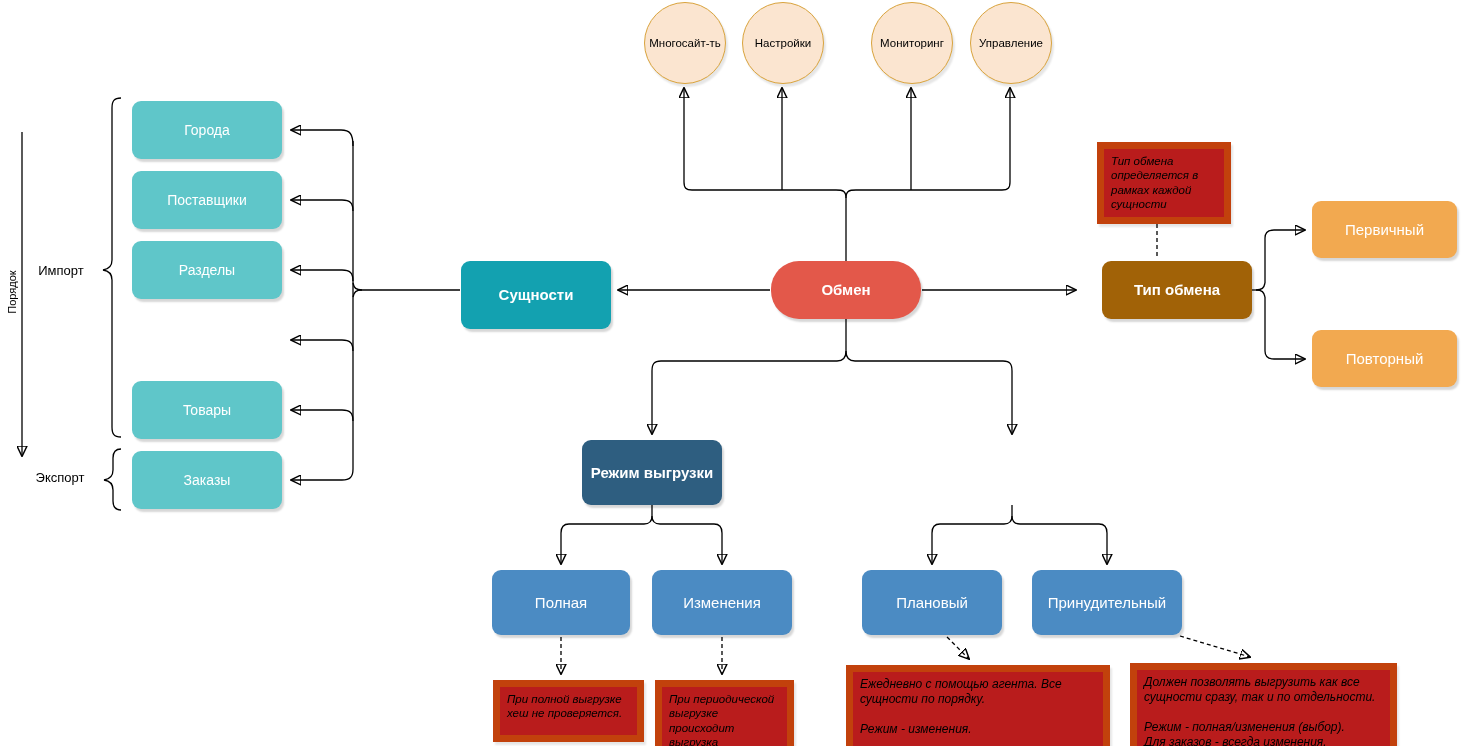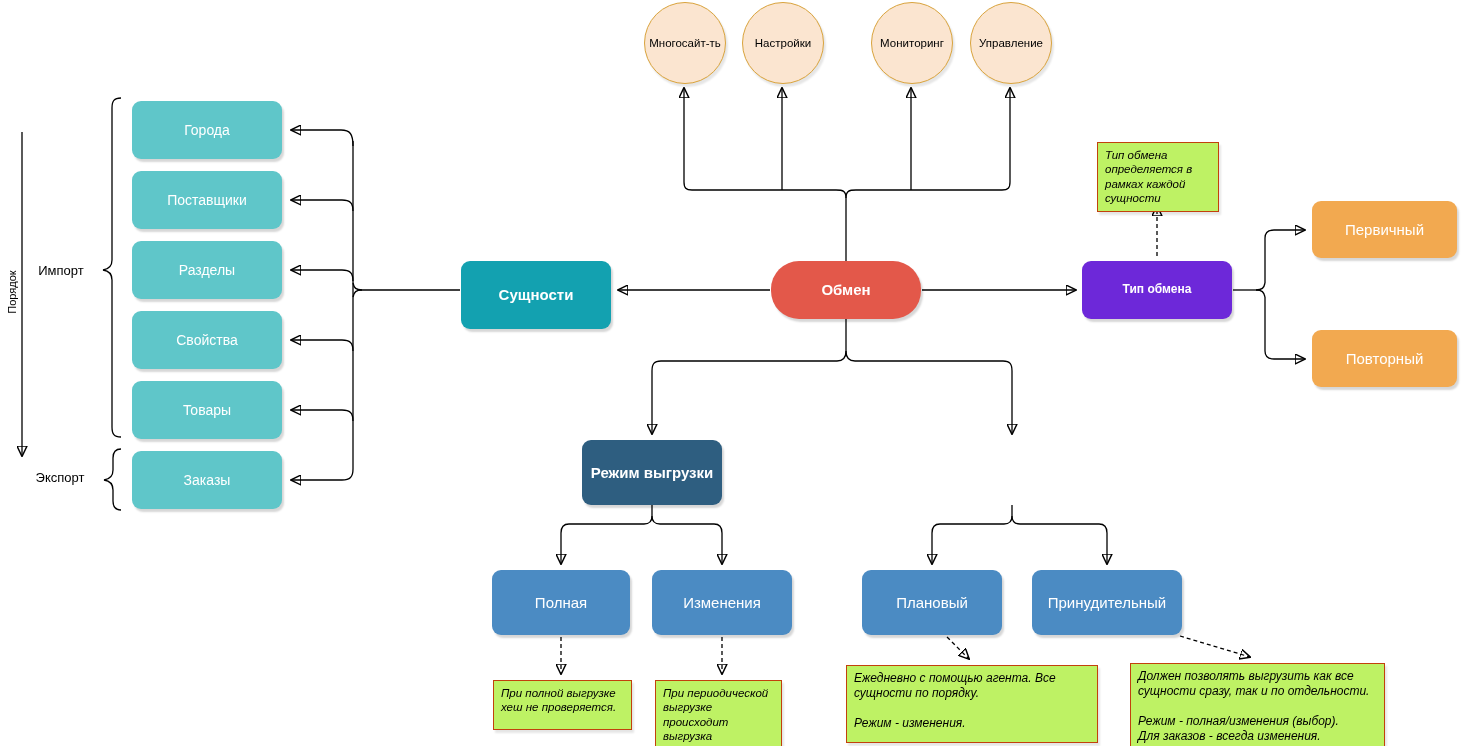--- a/index.html
+++ b/index.html
@@ -11,32 +11,32 @@
   #edges path{stroke:#000;stroke-width:1.3;fill:none;}
   #edges path.dash{stroke-dasharray:4 3;}
   .node{
     position:absolute;border-radius:9px;color:#fff;
     display:flex;align-items:center;justify-content:center;text-align:right;
     box-shadow:2px 3px 2px rgba(0,0,0,0.16);font-size:14px;line-height:1.15;
   }
   .teal{background:#5fc6c9;}
   .teal-dark{background:#13a1b0;font-weight:bold;font-size:15px;}
   .red{background:#e3584a;font-weight:bold;font-size:15px;border-radius:28px;}
-  .orange{background:#6d28d9;font-weight:bold;font-size:12px;}
+  .orange{background:#a16207;font-weight:bold;font-size:15px;margin-left:20px;}
   .orange-light{background:#f2a950;font-size:15px;}
   .blue-dark{background:#2e5e80;font-weight:bold;font-size:15px;}
   .blue{background:#4b8bc3;font-weight:normal;font-size:15px;}
   .circle{
     position:absolute;width:80px;height:80px;border-radius:50%;
     background:#fbe5d0;border:1.5px solid #d9a33c;color:#000;
     display:flex;align-items:center;justify-content:center;text-align:center;
     font-size:11.5px;box-shadow:2px 3px 2px rgba(0,0,0,0.10);
   }
   .note{
-    position:absolute;background:#bef264;border:1px solid #c2410c;color:#000;
+    position:absolute;background:#b91c1c;border:7px solid #c2410c;color:#000;
     font-style:italic;font-size:11.5px;line-height:1.25;padding:5px 7px;
     white-space:pre-line;text-align:left;box-shadow:2px 3px 2px rgba(0,0,0,0.10);
   }
   .note-lg{font-size:12px;}
   .side-label{position:absolute;font-size:13px;color:#000;text-align:center;}
   .rot{transform:rotate(-90deg);font-size:11px;}
 </style>
 </head>
 <body>
 
@@ -122,21 +122,20 @@
   </svg>
 
   <div class="circle" style="left:644px;top:2px">Многосайт-ть</div>
   <div class="circle" style="left:742px;top:2px">Настройки</div>
   <div class="circle" style="left:871px;top:2px">Мониторинг</div>
   <div class="circle" style="left:970px;top:2px">Управление</div>
 
   <div class="node teal" style="left:132px;top:101px;width:150px;height:58px">Города</div>
   <div class="node teal" style="left:132px;top:171px;width:150px;height:58px">Поставщики</div>
   <div class="node teal" style="left:132px;top:241px;width:150px;height:58px">Разделы</div>
-  <div class="node teal" style="left:132px;top:311px;width:150px;height:58px">Свойства</div>
   <div class="node teal" style="left:132px;top:381px;width:150px;height:58px">Товары</div>
   <div class="node teal" style="left:132px;top:451px;width:150px;height:58px">Заказы</div>
 
   <div class="side-label" style="left:30px;top:263px;width:62px">Импорт</div>
   <div class="side-label" style="left:28px;top:470px;width:64px">Экспорт</div>
   <div class="side-label rot" style="left:-18px;top:286px;width:60px">Порядок</div>
 
   <div class="node teal-dark" style="left:461px;top:261px;width:150px;height:68px">Сущности</div>
   <div class="node red" style="left:771px;top:261px;width:150px;height:58px">Обмен</div>
   <div class="node orange" style="left:1082px;top:261px;width:150px;height:58px">Тип обмена</div>

